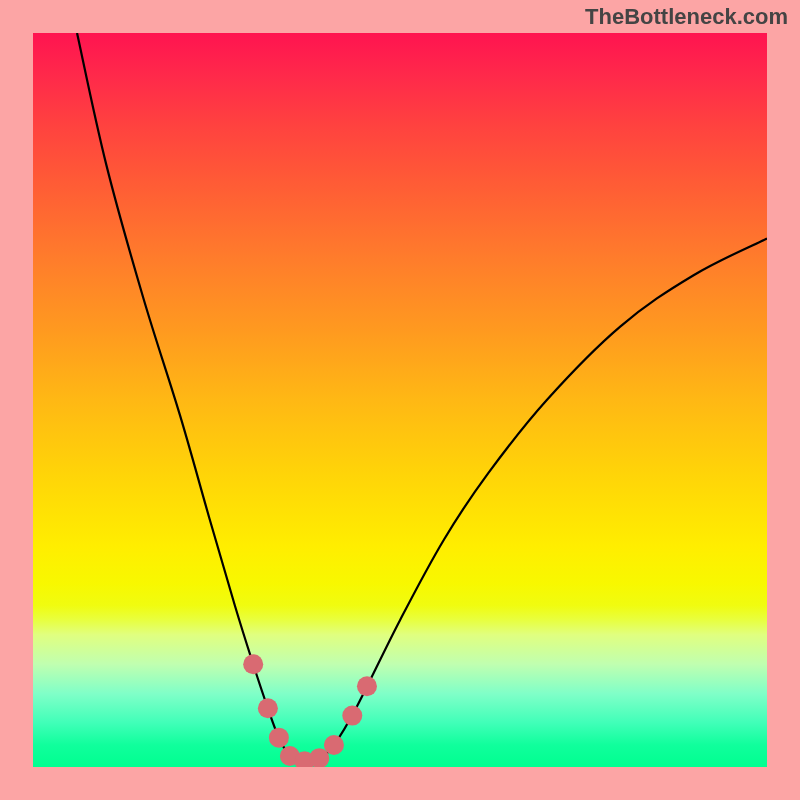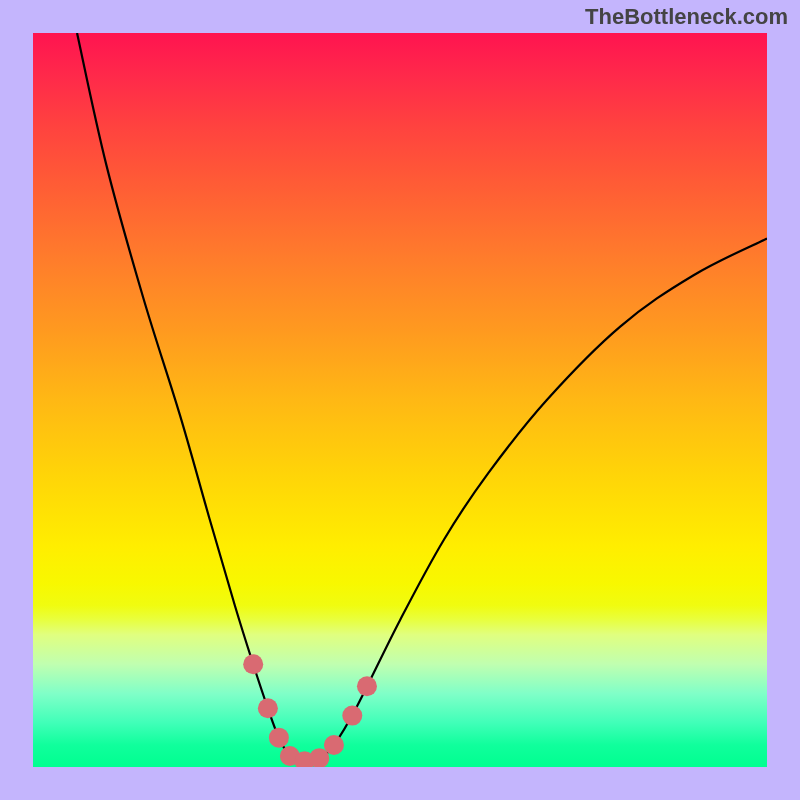--- a/index.html
+++ b/index.html
@@ -10,21 +10,21 @@
     position: relative;
     font-family: Arial, sans-serif;
     overflow: hidden;
   }
   .frame {
     position: absolute;
     top: 0;
     left: 0;
     width: 800px;
     height: 800px;
-    background: #c4b5fd;
+    background: #fca5a5;
   }
   .attribution {
     position: absolute;
     top: 4px;
     right: 12px;
     color: #444;
     font-size: 22px;
     font-weight: bold;
     z-index: 10;
   }

